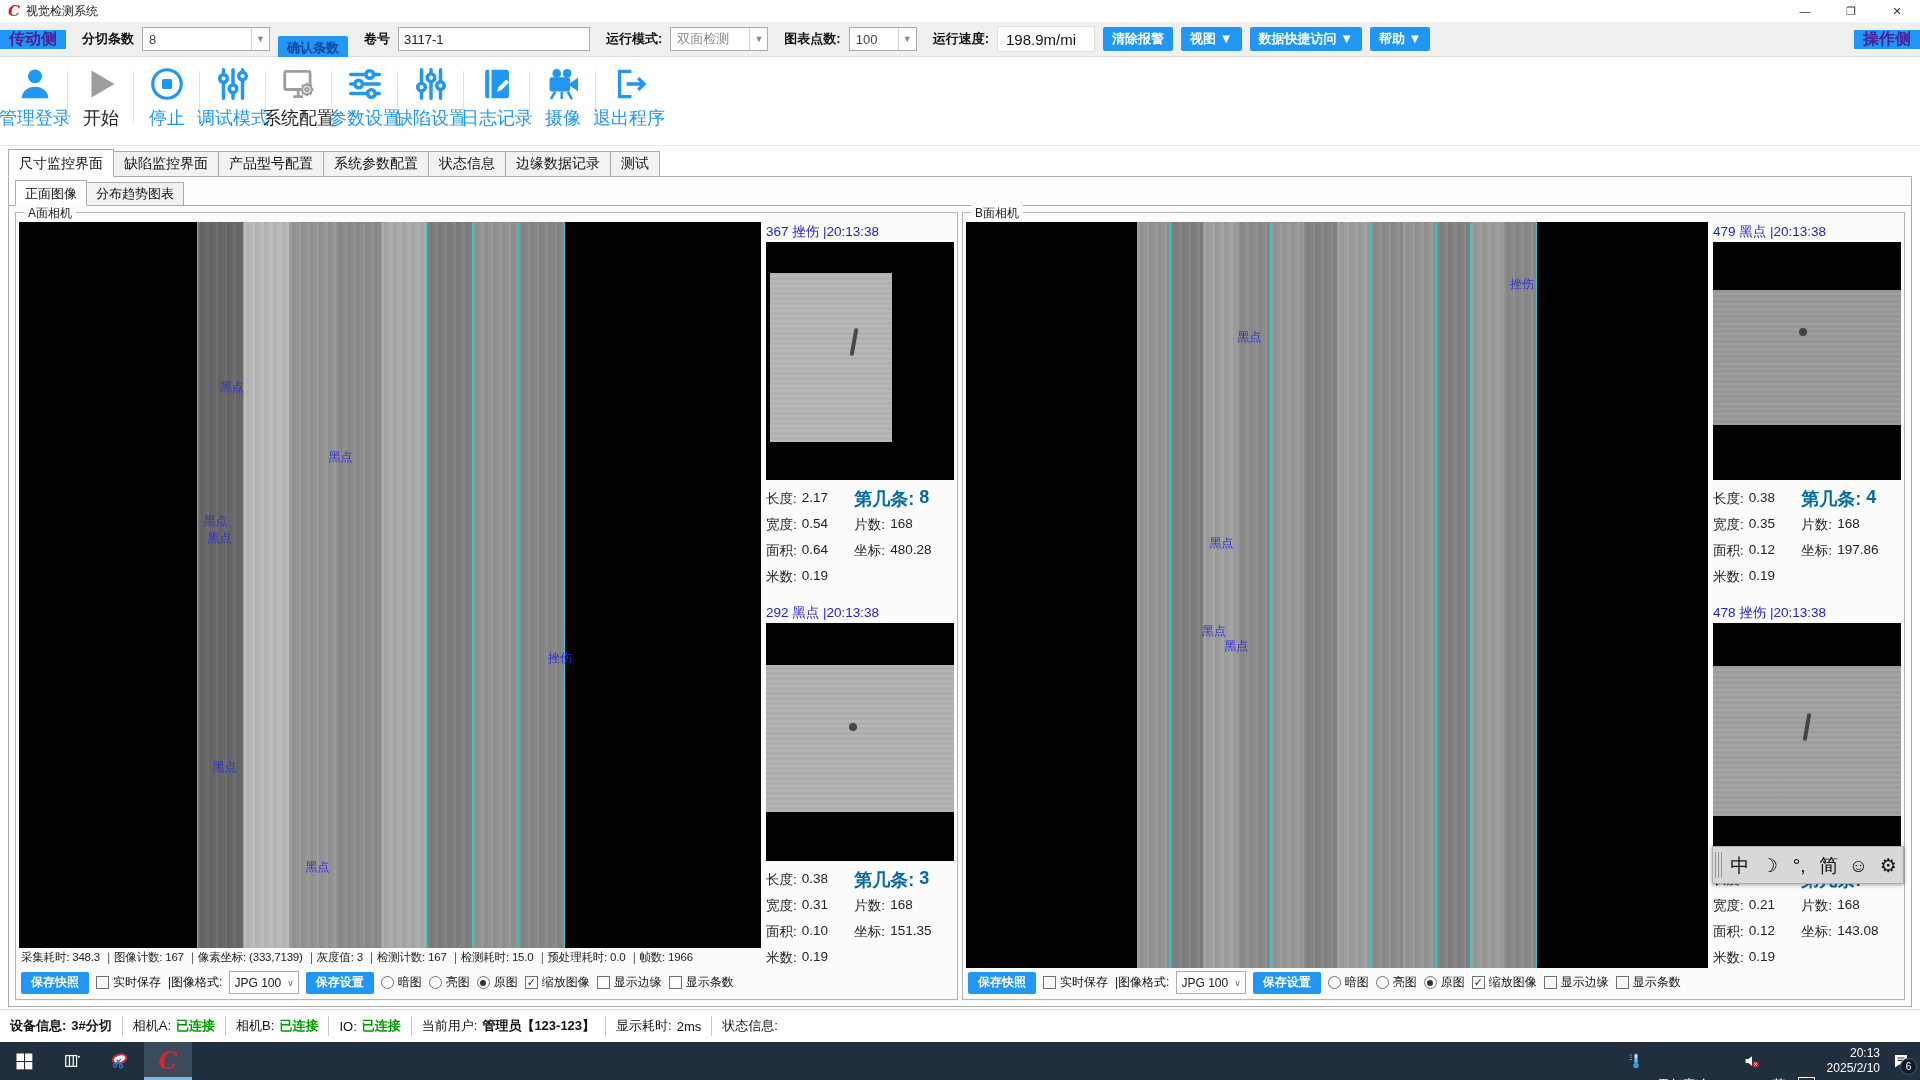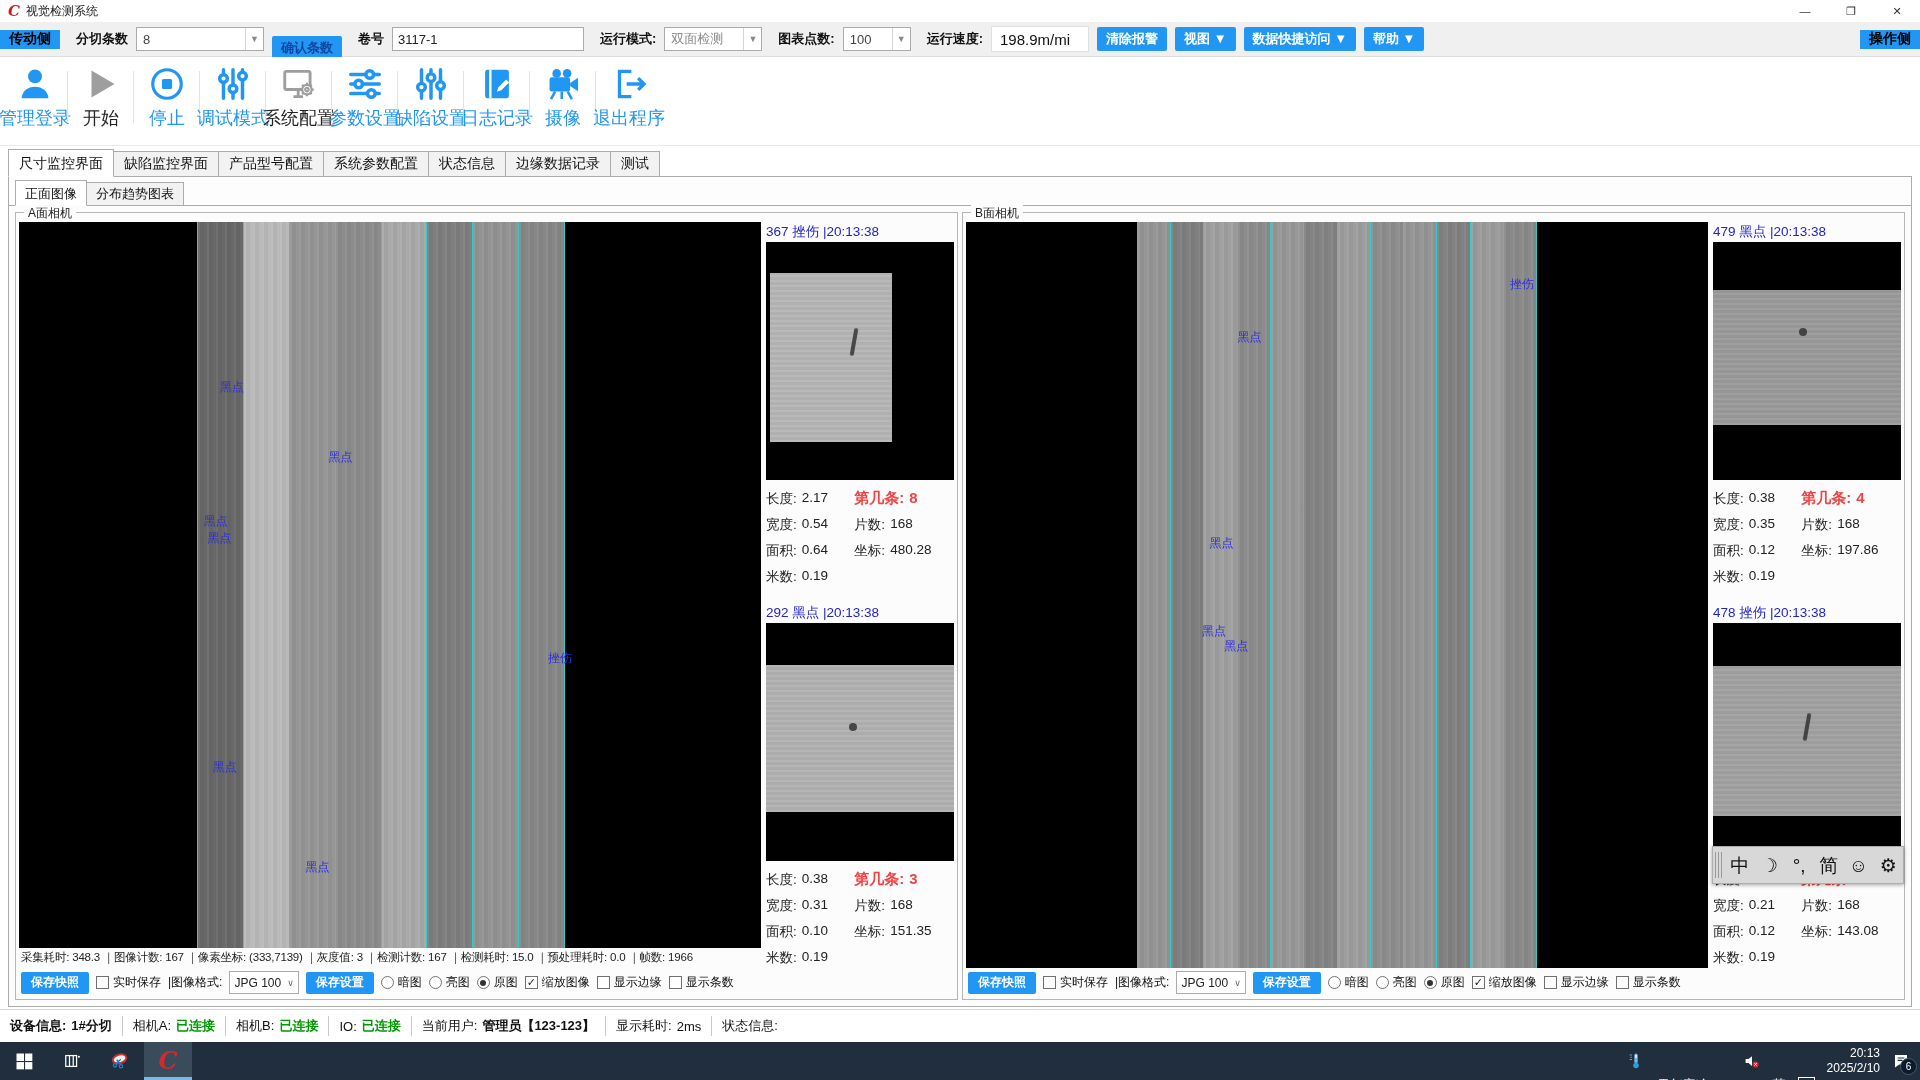--- a/index.html
+++ b/index.html
@@ -8,21 +8,21 @@
 
   
   .titlebar{height:22px;display:flex;align-items:center;background:#fff;font-size:12px;color:#222;}
   .titlebar .logo{color:#CE1F1F;font-family:"DejaVu Serif",serif;font-style:italic;font-weight:bold;
     font-size:15px;margin:0 6px 0 8px;line-height:1;}
   .win-ctrls{margin-left:auto;display:flex;}
   .win-ctrl{width:46px;height:22px;display:flex;align-items:center;justify-content:center;font-size:11px;color:#333;}
 
   
   .toolbar{height:34px;background:#F0F0F0;border-bottom:1px solid #DCDCDC;display:flex;align-items:center;gap:8px;}
-  .side-btn{height:19px;padding:0 9px;background:#2196F3;color:#000000;font-weight:bold;font-size:14px;border:none;
+  .side-btn{height:19px;padding:0 9px;background:#2196F3;color:#4c1d95;font-weight:bold;font-size:16px;border:none;
     display:flex;align-items:center;}
   .tb-label{font-weight:bold;font-size:13px;color:#111;margin-left:8px;white-space:nowrap;}
   .combo{background:#fff;border:1px solid #ABABAB;height:22px;display:flex;align-items:center;
     font-size:13px;color:#444;padding:0 4px;}
   .combo .val{flex:1;padding:0 2px;white-space:nowrap;}
   .combo .arr{color:#888;font-size:9px;margin-left:6px;border-left:1px solid #D5D5D5;padding-left:4px;height:100%;
     display:flex;align-items:center;}
   .tb-input{background:#fff;border:1px solid #ABABAB;height:22px;font-size:13px;padding:0 5px;color:#222;}
   .speed-box{background:#fff;border:1px solid #E0E0E0;height:24px;display:flex;align-items:center;
     font-size:15px;padding:0 8px;color:#111;min-width:80px;}
@@ -79,21 +79,21 @@
   .defect-card{display:flex;flex-direction:column;}
   .defect-header{color:#2222CC;font-size:13.5px;height:20px;display:flex;align-items:center;white-space:nowrap;}
   .defect-thumb{height:238px;background:#000;position:relative;overflow:hidden;}
   .thumb-gray{position:absolute;background:#B0B0B0;
     background-image:repeating-linear-gradient(0deg,rgba(255,255,255,.04) 0 2px,rgba(0,0,0,.03) 2px 5px);}
   .thumb-mark{position:absolute;background:rgba(45,45,45,.8);filter:blur(.7px);}
   .defect-stats{padding-top:6px;display:flex;flex-direction:column;gap:1px;}
   .stat-row{display:flex;font-size:13.5px;color:#222;height:25px;align-items:center;}
   .stat-row .pair{display:flex;gap:5px;}
   .stat-row .p-left{width:47%;}
-  .stat-row.first .p-right .sl,.stat-row.first .p-right .sv{font-weight:bold;font-size:15px;color:#ef4444;}
+  .stat-row.first .p-right .sl,.stat-row.first .p-right .sv{font-weight:bold;font-size:18px;color:#0369a1;}
 
   
   .devbar{height:32px;background:#fff;border-top:1px solid #D8D8D8;display:flex;align-items:center;font-size:13px;color:#111;}
   .devseg{display:flex;align-items:center;gap:5px;padding:0 10px;height:20px;border-right:1px solid #C9C9C9;white-space:nowrap;}
   .devseg:last-child{border-right:none;}
   .devseg .v.green{color:#009900;font-weight:bold;}
   .devseg .v.bold,.devseg .l.bold{font-weight:bold;}
 
   
   .taskbar{position:absolute;left:0;right:0;bottom:0;height:38px;background:#212E3D;display:flex;align-items:stretch;color:#fff;}
@@ -592,21 +592,21 @@
             </div>
         </div>
       </div>
 
     </div>
   </div>
 
   <div class="devbar" id="devbar">
       <div class="devseg">
         <span class="l bold">设备信息:</span>
-        <span class="v bold">1#分切</span>
+        <span class="v bold">3#分切</span>
       </div>
       <div class="devseg">
         <span class="l">相机A:</span>
         <span class="v green">已连接</span>
       </div>
       <div class="devseg">
         <span class="l">相机B:</span>
         <span class="v green">已连接</span>
       </div>
       <div class="devseg">

